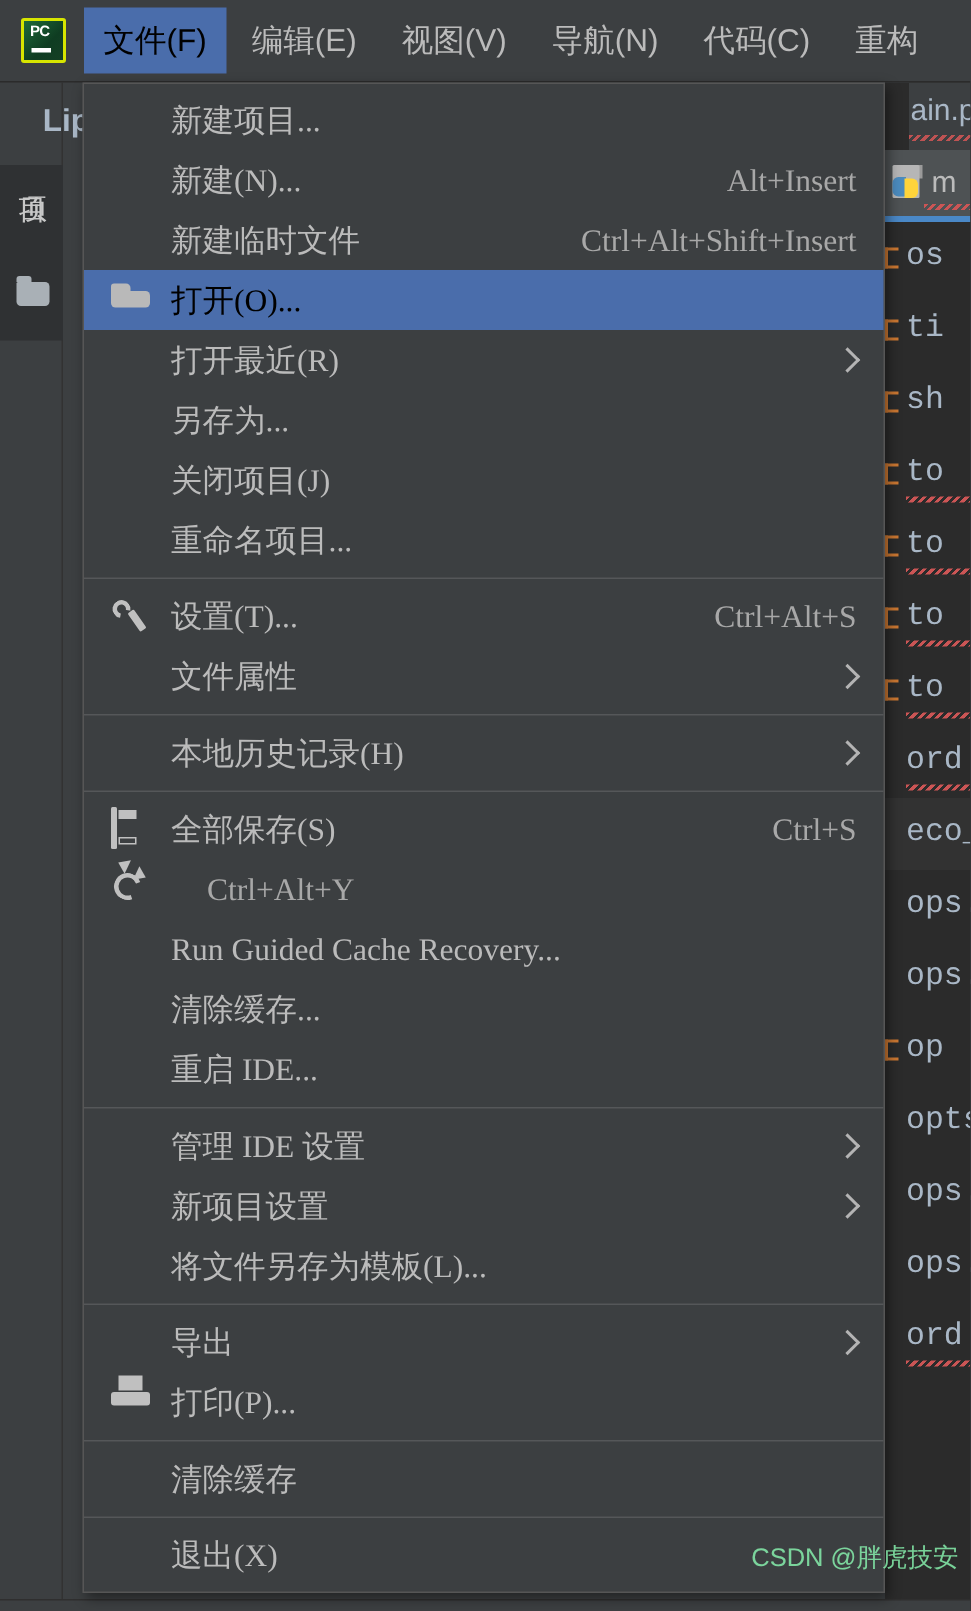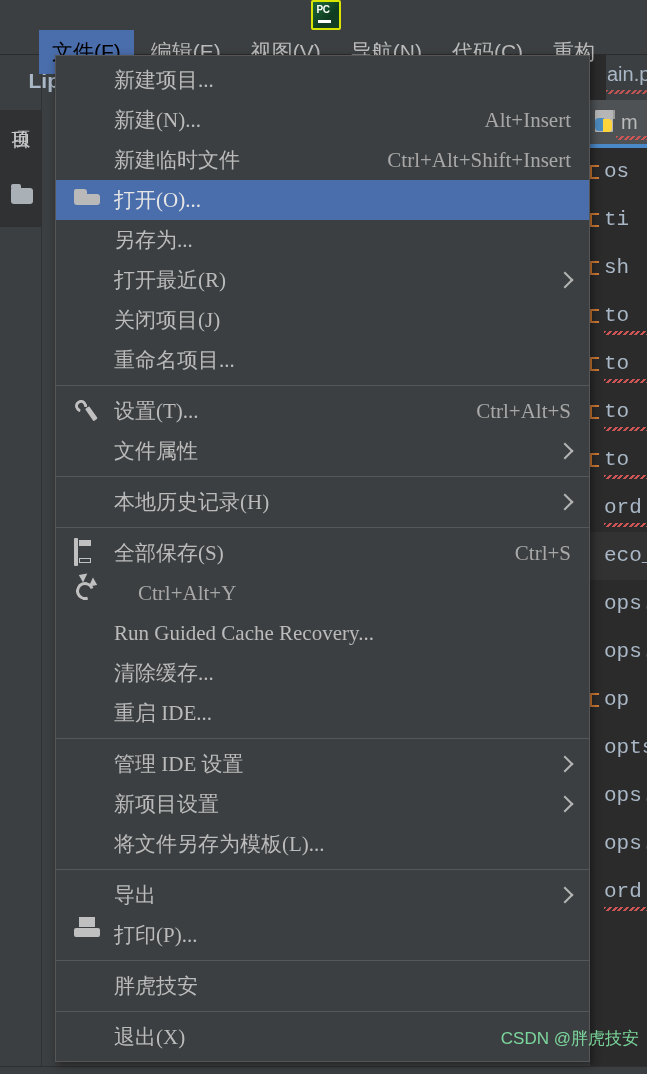--- a/index.html
+++ b/index.html
@@ -10,21 +10,20 @@
     font-family: "Liberation Sans", "DejaVu Sans", sans-serif;
   }
   #app { position: relative; width: 647px; height: 1074px; }
 
   
   .menubar {
     position: absolute; left: 0; top: 0; width: 647px; height: 55px;
     background: #3c3f41;
     display: flex; align-items: center;
     border-bottom: 1px solid #2b2b2b;
-    flex-direction: column;
   }
   .ide-logo {
     width: 30px; height: 30px; margin-left: 14px; margin-right: 10px;
     border: 2px solid #d7e500;
     background: linear-gradient(135deg, #1e6a3a 0%, #0f3d22 60%, #153f25 100%);
     position: relative; border-radius: 2px;
     flex: none;
   }
   .ide-logo .pc {
     position: absolute; left: 4px; top: 2px;
@@ -163,21 +162,21 @@
     z-index: 50;
   }
   .mi {
     position: relative;
     display: flex; align-items: center;
     height: 40px;
     padding-left: 58px; padding-right: 18px;
     font-size: 21px; color: #bbbbbb;
     cursor: default; white-space: nowrap; font-family: Liberation Serif, serif;
   }
-  .mi.selected { background: #4a6dab; color: #e5e5e5; }
+  .mi.selected { background: #4a6dab; color: #000000; }
   .mi .label { flex: 1; }
   .mi .accel { color: #a8a8a8; font-size: 21px; margin-left: 24px; }
   .mi .arrow {
     margin-left: 18px; width: 12px; height: 12px;
     border-right: 2px solid #b4b4b4; border-top: 2px solid #b4b4b4;
     transform: rotate(45deg);
   }
   .mi .mi-icon {
     position: absolute; left: 18px; top: 50%; transform: translateY(-50%);
     width: 26px; height: 26px;
@@ -348,26 +347,26 @@
         <span class="mi-icon"></span>
         <span class="label">新建临时文件</span>
         <span class="accel">Ctrl+Alt+Shift+Insert</span>
       </div>
       <div class="mi selected">
         <span class="mi-icon"><span class="ic-folder-open"><span class="lip2"></span><span class="body"></span></span></span>
         <span class="label">打开(O)...</span>
       </div>
       <div class="mi">
         <span class="mi-icon"></span>
+        <span class="label">打开最近(R)</span>
+        <span class="arrow"></span>
+      </div>
+      <div class="mi">
+        <span class="mi-icon"></span>
         <span class="label">另存为...</span>
-      </div>
-      <div class="mi">
-        <span class="mi-icon"></span>
-        <span class="label">打开最近(R)</span>
-        <span class="arrow"></span>
       </div>
       <div class="mi">
         <span class="mi-icon"></span>
         <span class="label">关闭项目(J)</span>
       </div>
       <div class="mi">
         <span class="mi-icon"></span>
         <span class="label">重命名项目...</span>
       </div>
       <div class="sep"></div>
@@ -430,21 +429,21 @@
         <span class="label">导出</span>
         <span class="arrow"></span>
       </div>
       <div class="mi">
         <span class="mi-icon"><span class="ic-print"><span class="top2"></span><span class="mid"></span><span class="bot2"></span></span></span>
         <span class="label">打印(P)...</span>
       </div>
       <div class="sep"></div>
       <div class="mi">
         <span class="mi-icon"></span>
-        <span class="label">胖虎技安</span>
+        <span class="label">清除缓存</span>
       </div>
       <div class="sep"></div>
       <div class="mi">
         <span class="mi-icon"></span>
         <span class="label">退出(X)</span>
       </div>
     </div>
 
   <div class="watermark">CSDN @胖虎技安</div>
   <div class="bottom-strip"></div>

